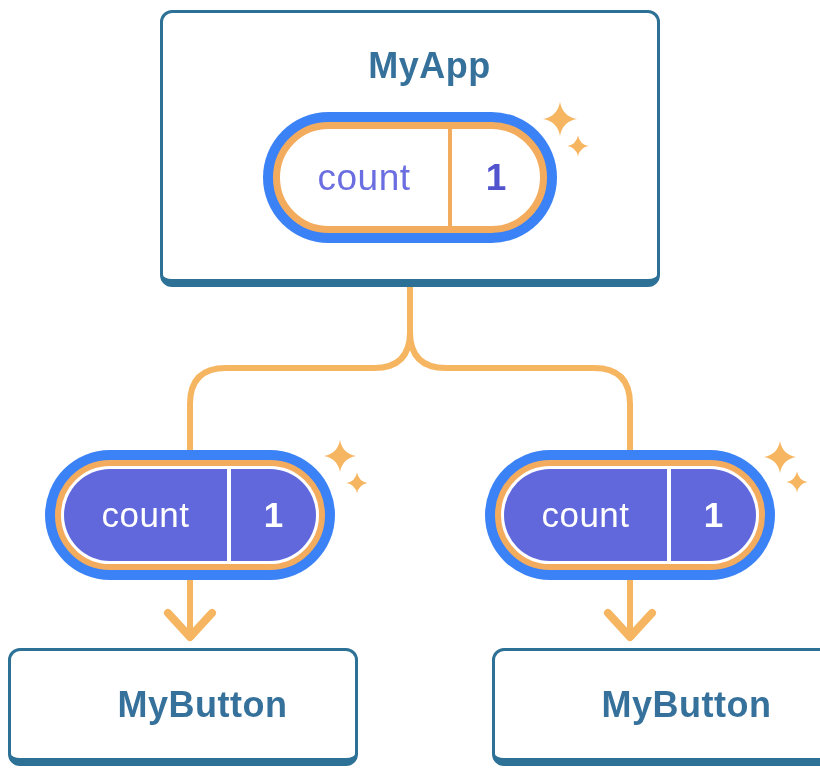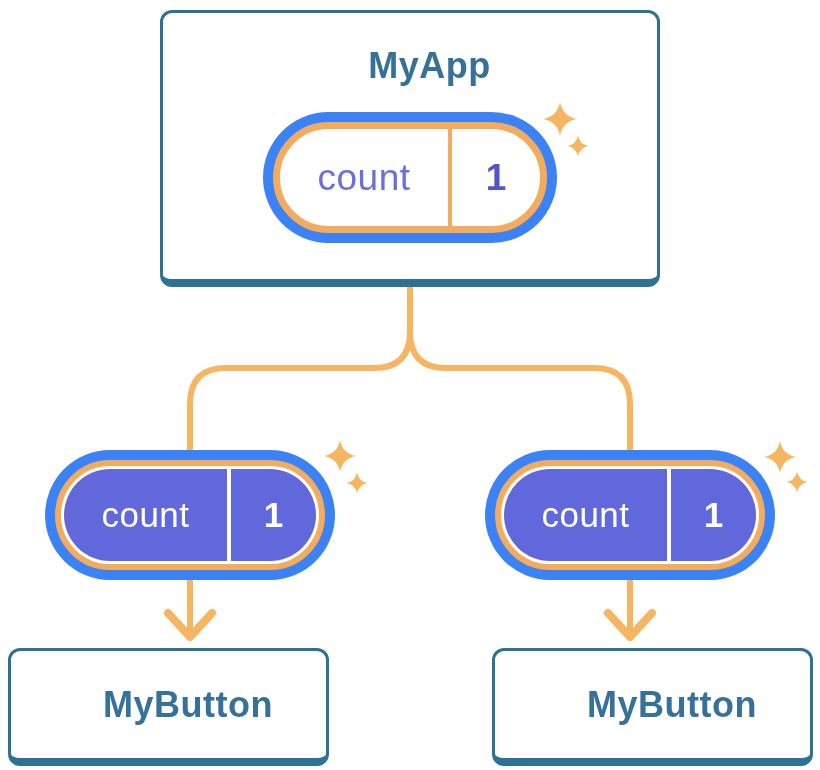--- a/index.html
+++ b/index.html
@@ -10,21 +10,21 @@
   svg.layer{position:absolute;left:0;top:0;width:820px;height:770px;pointer-events:none;}
   .wires-layer{z-index:1;}
   .sparkle-layer{z-index:5;}
 
   
   .card{
     position:absolute;box-sizing:border-box;background:#FFFFFF;
     border:3px solid #2E7196;border-bottom-width:8px;border-radius:12px;z-index:2;padding-left:39px;
   }
   .root-card{left:160px;top:10px;width:500px;height:277px;}
-  .child-card{top:648px;width:321px;height:118px;display:flex;align-items:center;justify-content:center;}
+  .child-card{top:648px;width:350px;height:118px;display:flex;align-items:center;justify-content:center;}
   .child-card-left{left:8px;}
   .child-card-right{left:492px;}
   .card-title{
     color:#35719B;font-size:36px;font-weight:600;letter-spacing:.5px;
     text-align:center;
   }
   .root-card .card-title{margin-top:32px;}
 
   
   .pill{position:absolute;box-sizing:border-box;z-index:3;background:#3b82f6;padding:10px;}

